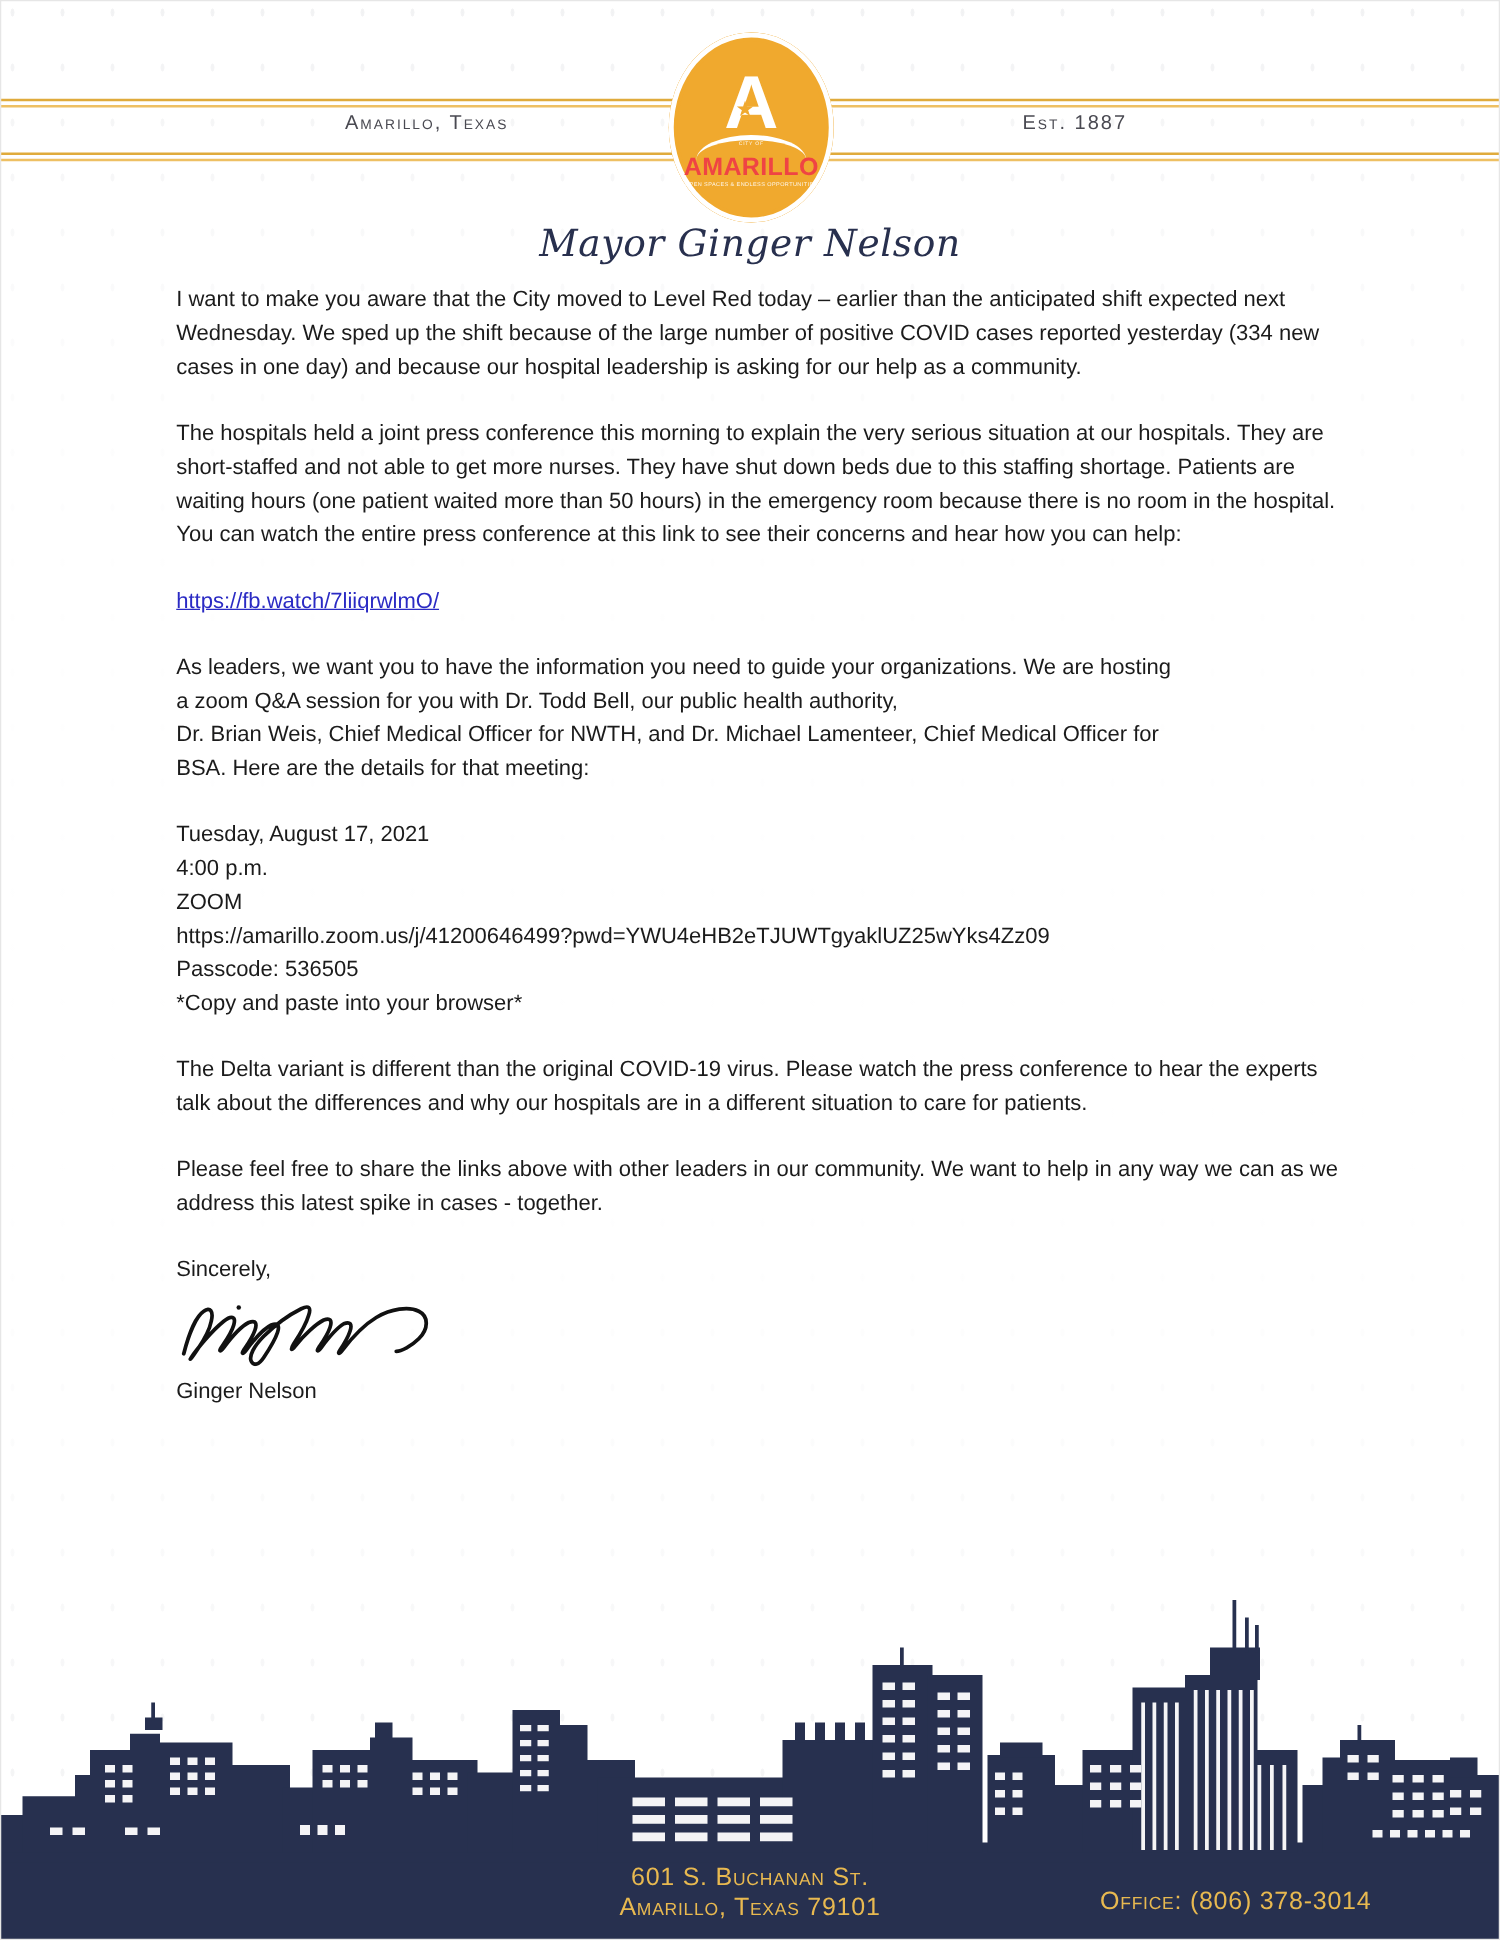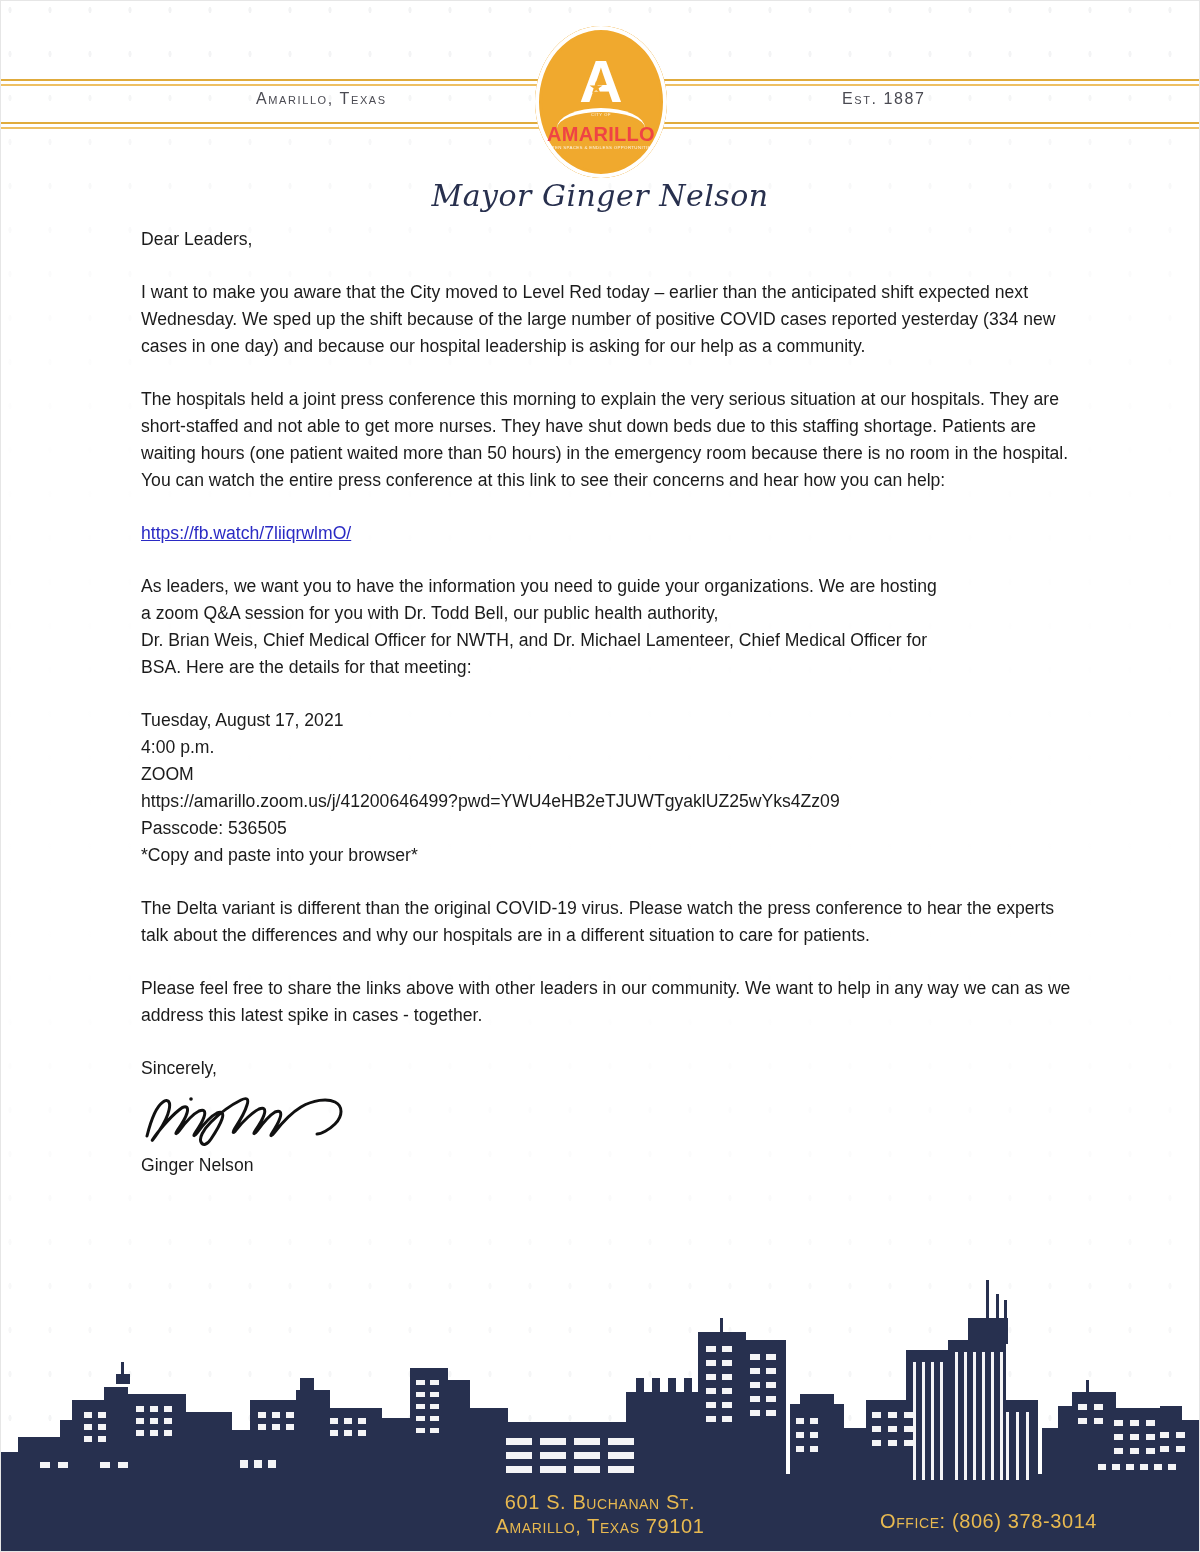--- a/index.html
+++ b/index.html
@@ -73,22 +73,22 @@
   .header-right-text {
     position: absolute;
     top: 90px;
     font-family: "Liberation Sans", sans-serif;
     font-size: 16px;
     letter-spacing: 1.6px;
     color: #4a4a52;
     font-variant: small-caps;
     white-space: nowrap;
   }
-  .header-left-text { left: 256px; }
-  .header-right-text { left: 818px; margin-left: 24px; }
+  .header-left-text { left: 276px; }
+  .header-right-text { left: 818px; }
 
   
   .logo-wrap {
     position: absolute;
     left: 535px;
     top: 26px;
     width: 132px;
     height: 152px;
   }
   .logo-oval {
@@ -291,21 +291,20 @@
       <div class="logo-cityof">CITY OF</div>
       <div class="logo-word">AMARILLO</div>
       <div class="logo-tag">OPEN SPACES &amp; ENDLESS OPPORTUNITIES</div>
     </div>
 
     <div class="script-title">Mayor Ginger Nelson</div>
   </div>
 
   <div class="letter">
 
-    <p>Dear Leaders,</p>
 
     <p>I want to make you aware that the City moved to Level Red today – earlier than the anticipated shift expected next Wednesday.  We sped up the shift because of the large number of positive COVID cases reported yesterday (334 new cases in one day) and because our hospital leadership is asking for our help as a community.</p>
 
     <p>The hospitals held a joint press conference this morning to explain the very serious situation at our hospitals.  They are short-staffed and not able to get more nurses.  They have shut down beds due to this staffing shortage.  Patients are waiting hours (one patient waited more than 50 hours) in the emergency room because there is no room in the hospital.  You can watch the entire press conference at this link to see their concerns and hear how you can help:</p>
 
     <p>
       <a class="link" href="#">https://fb.watch/7liiqrwlmO/</a>
     </p>
 
     <div class="block-lines">

